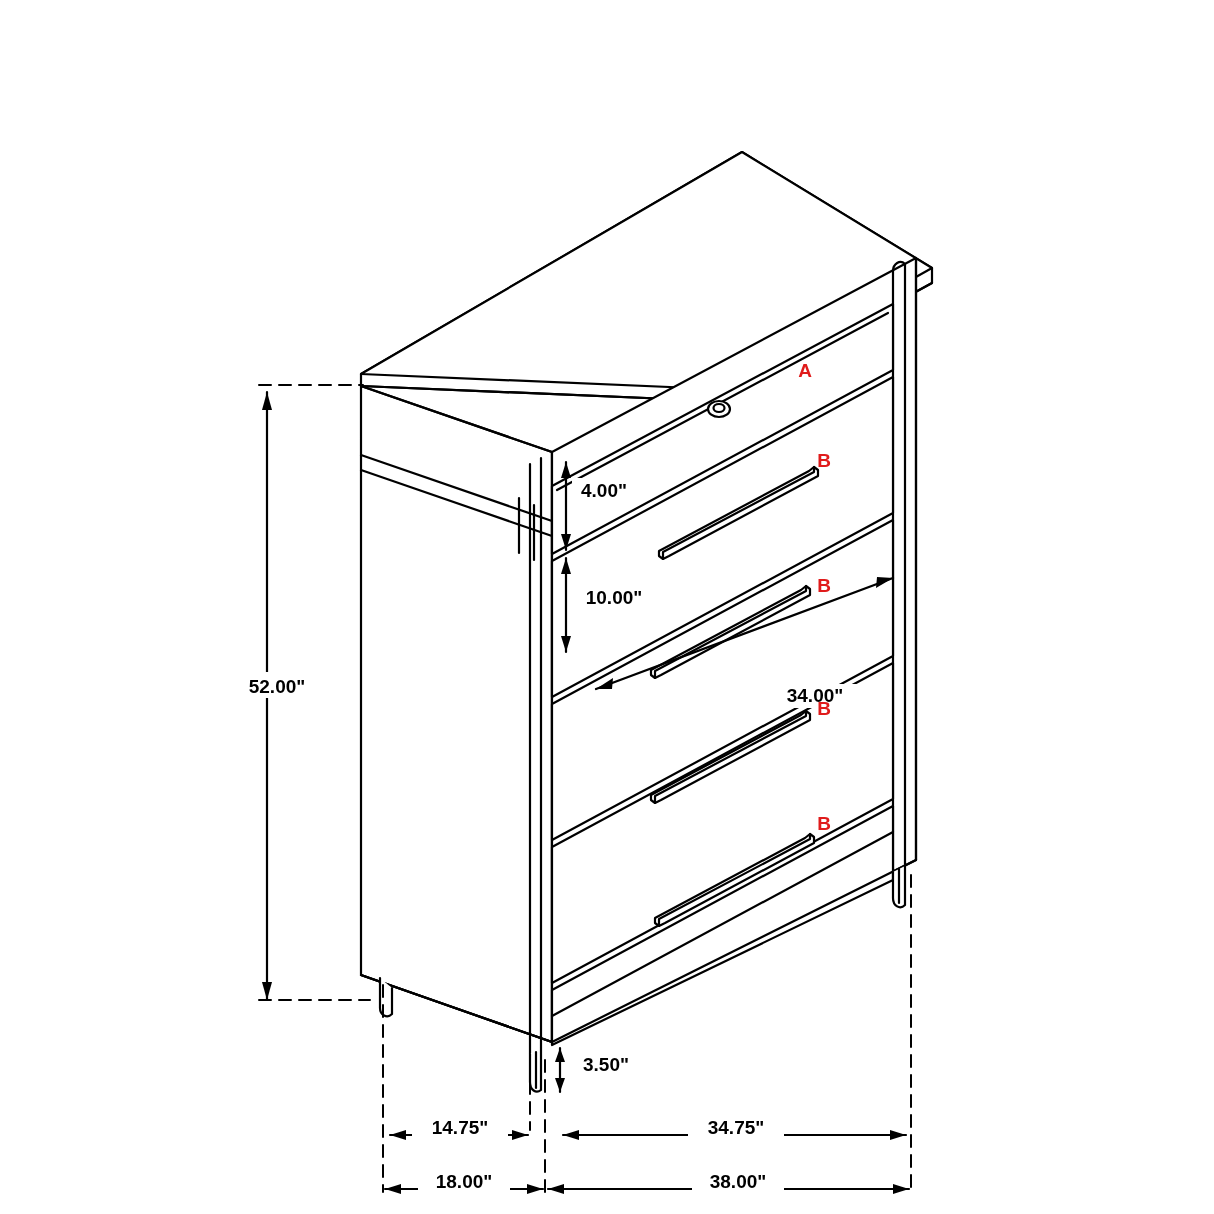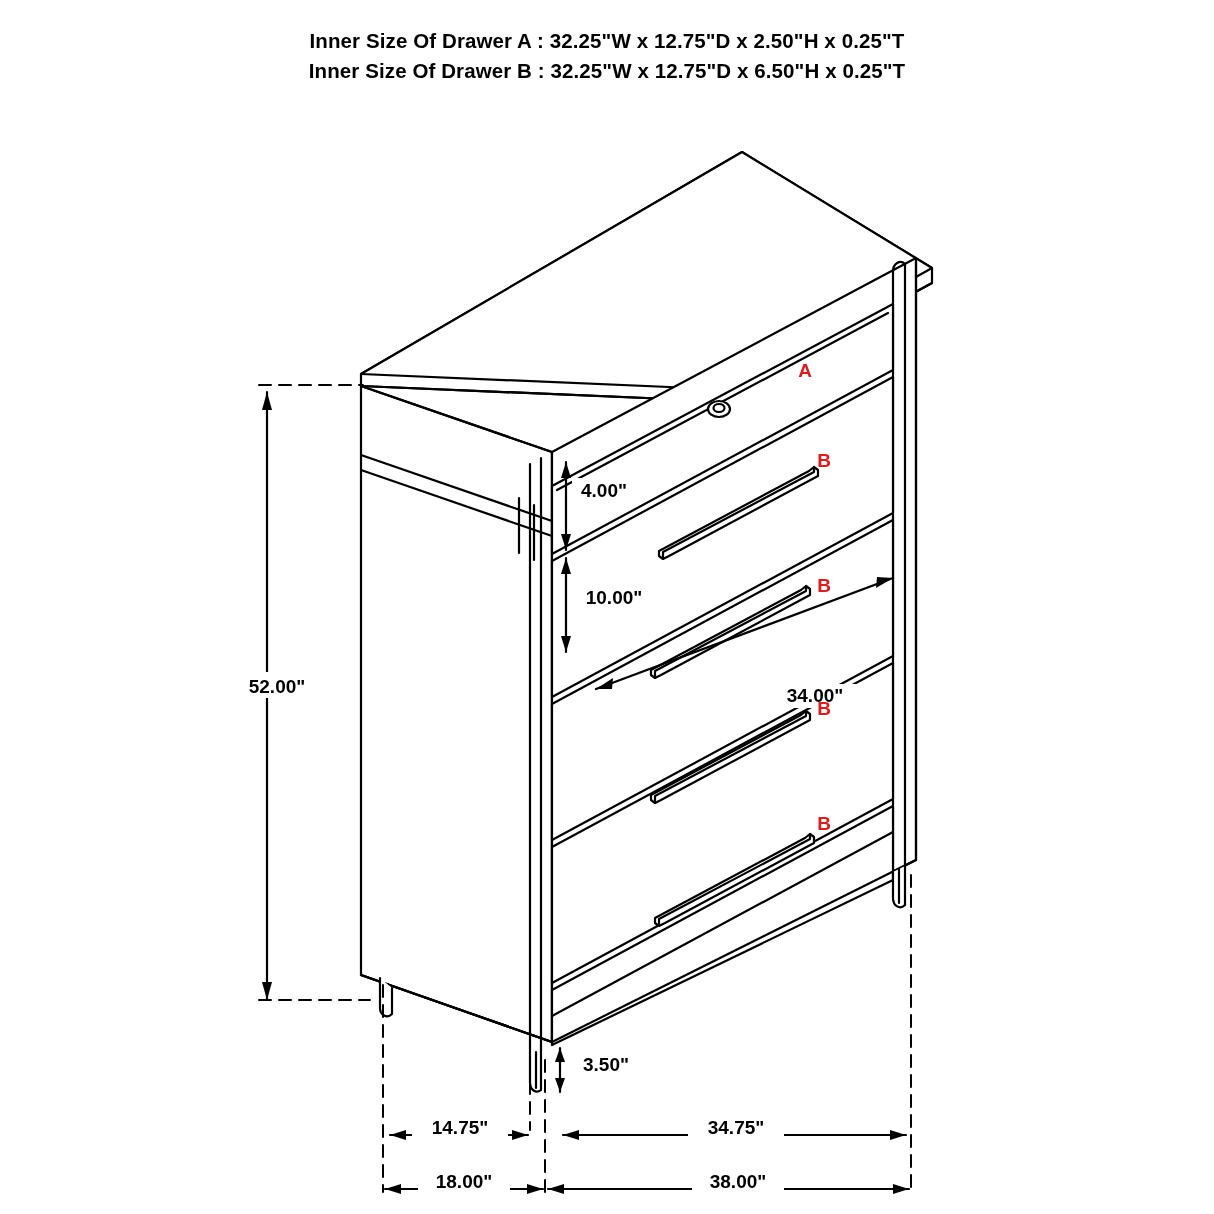--- a/index.html
+++ b/index.html
@@ -49,24 +49,20 @@
   .letter {
     font-size: 19px;
     fill: #e01b1b;
   }
 </style>
 </head>
 <body>
 
 <div id="root">
 
-  <div class="header">
-    <div>Inner Size Of Drawer A : 32.25"W x 12.75"D x 2.50"H x 0.25"T</div>
-    <div>Inner Size Of Drawer B : 32.25"W x 12.75"D x 6.50"H x 0.25"T</div>
-  </div>
 
   <svg class="diagram" width="1214" height="1214" viewBox="0 0 1214 1214">
 
     <g fill="none" stroke="#000" stroke-width="2.2" stroke-linejoin="round" stroke-linecap="round">
 
       <g>
         <path d="M742,152 L932,268 L932,283 L716,401 L361,386 L361,374 Z" fill="#ffffff"></path>
         <path d="M742,152 L361,374 L716,389 L932,268 Z" fill="#ffffff"></path>
         <path d="M361,386 L716,401 L716,389"></path>
         <path d="M932,283 L716,401"></path>

